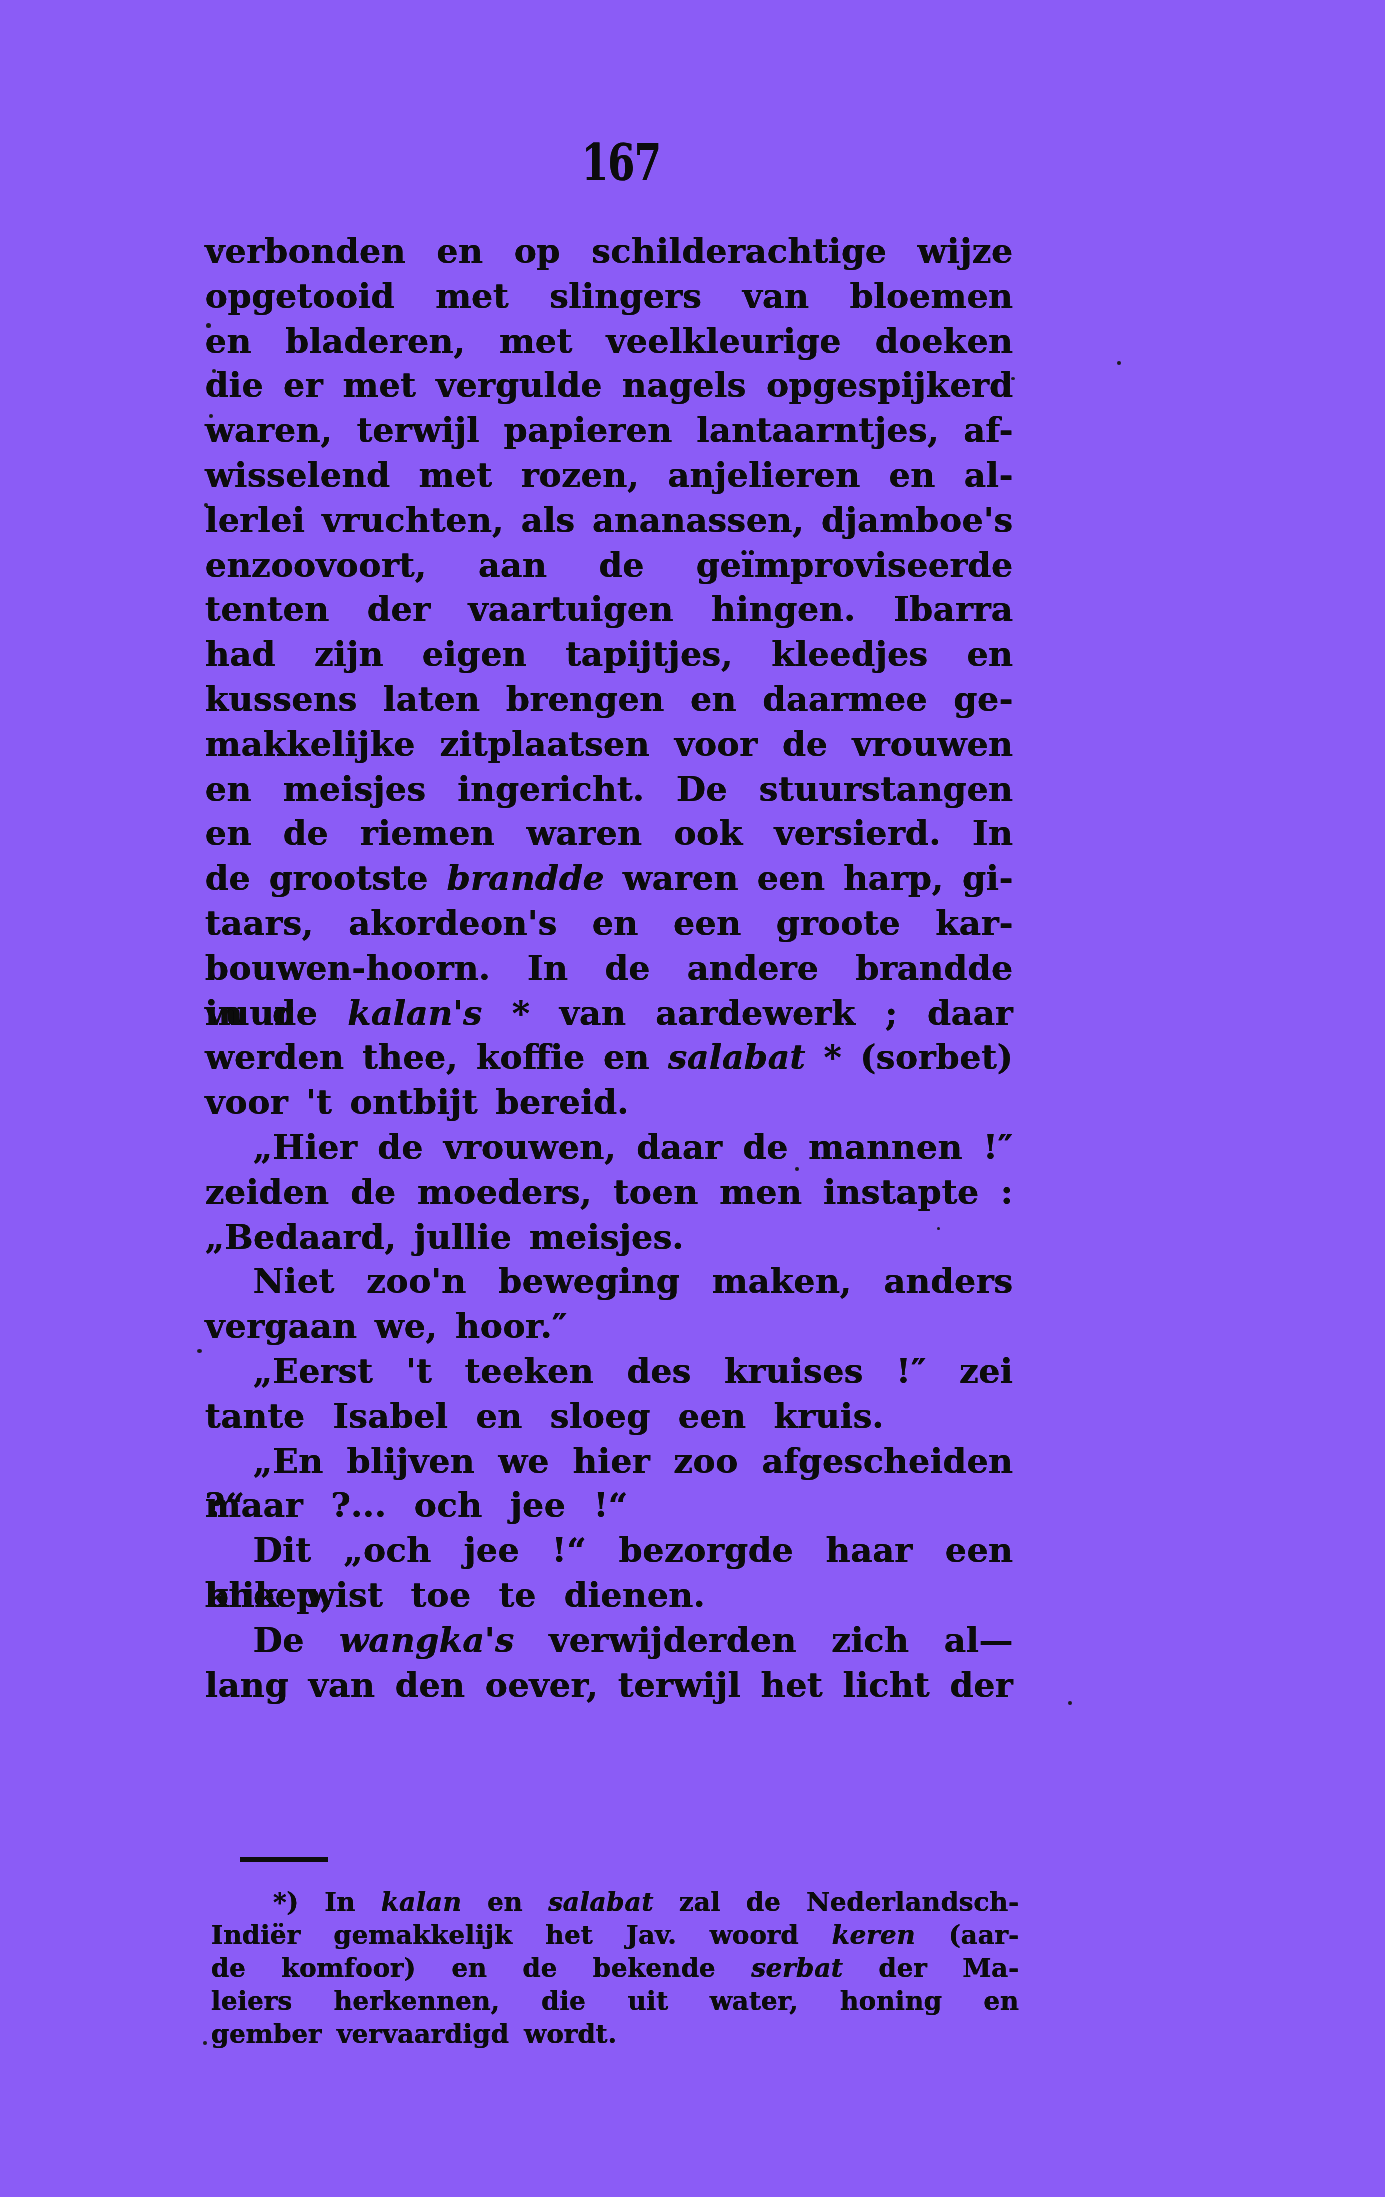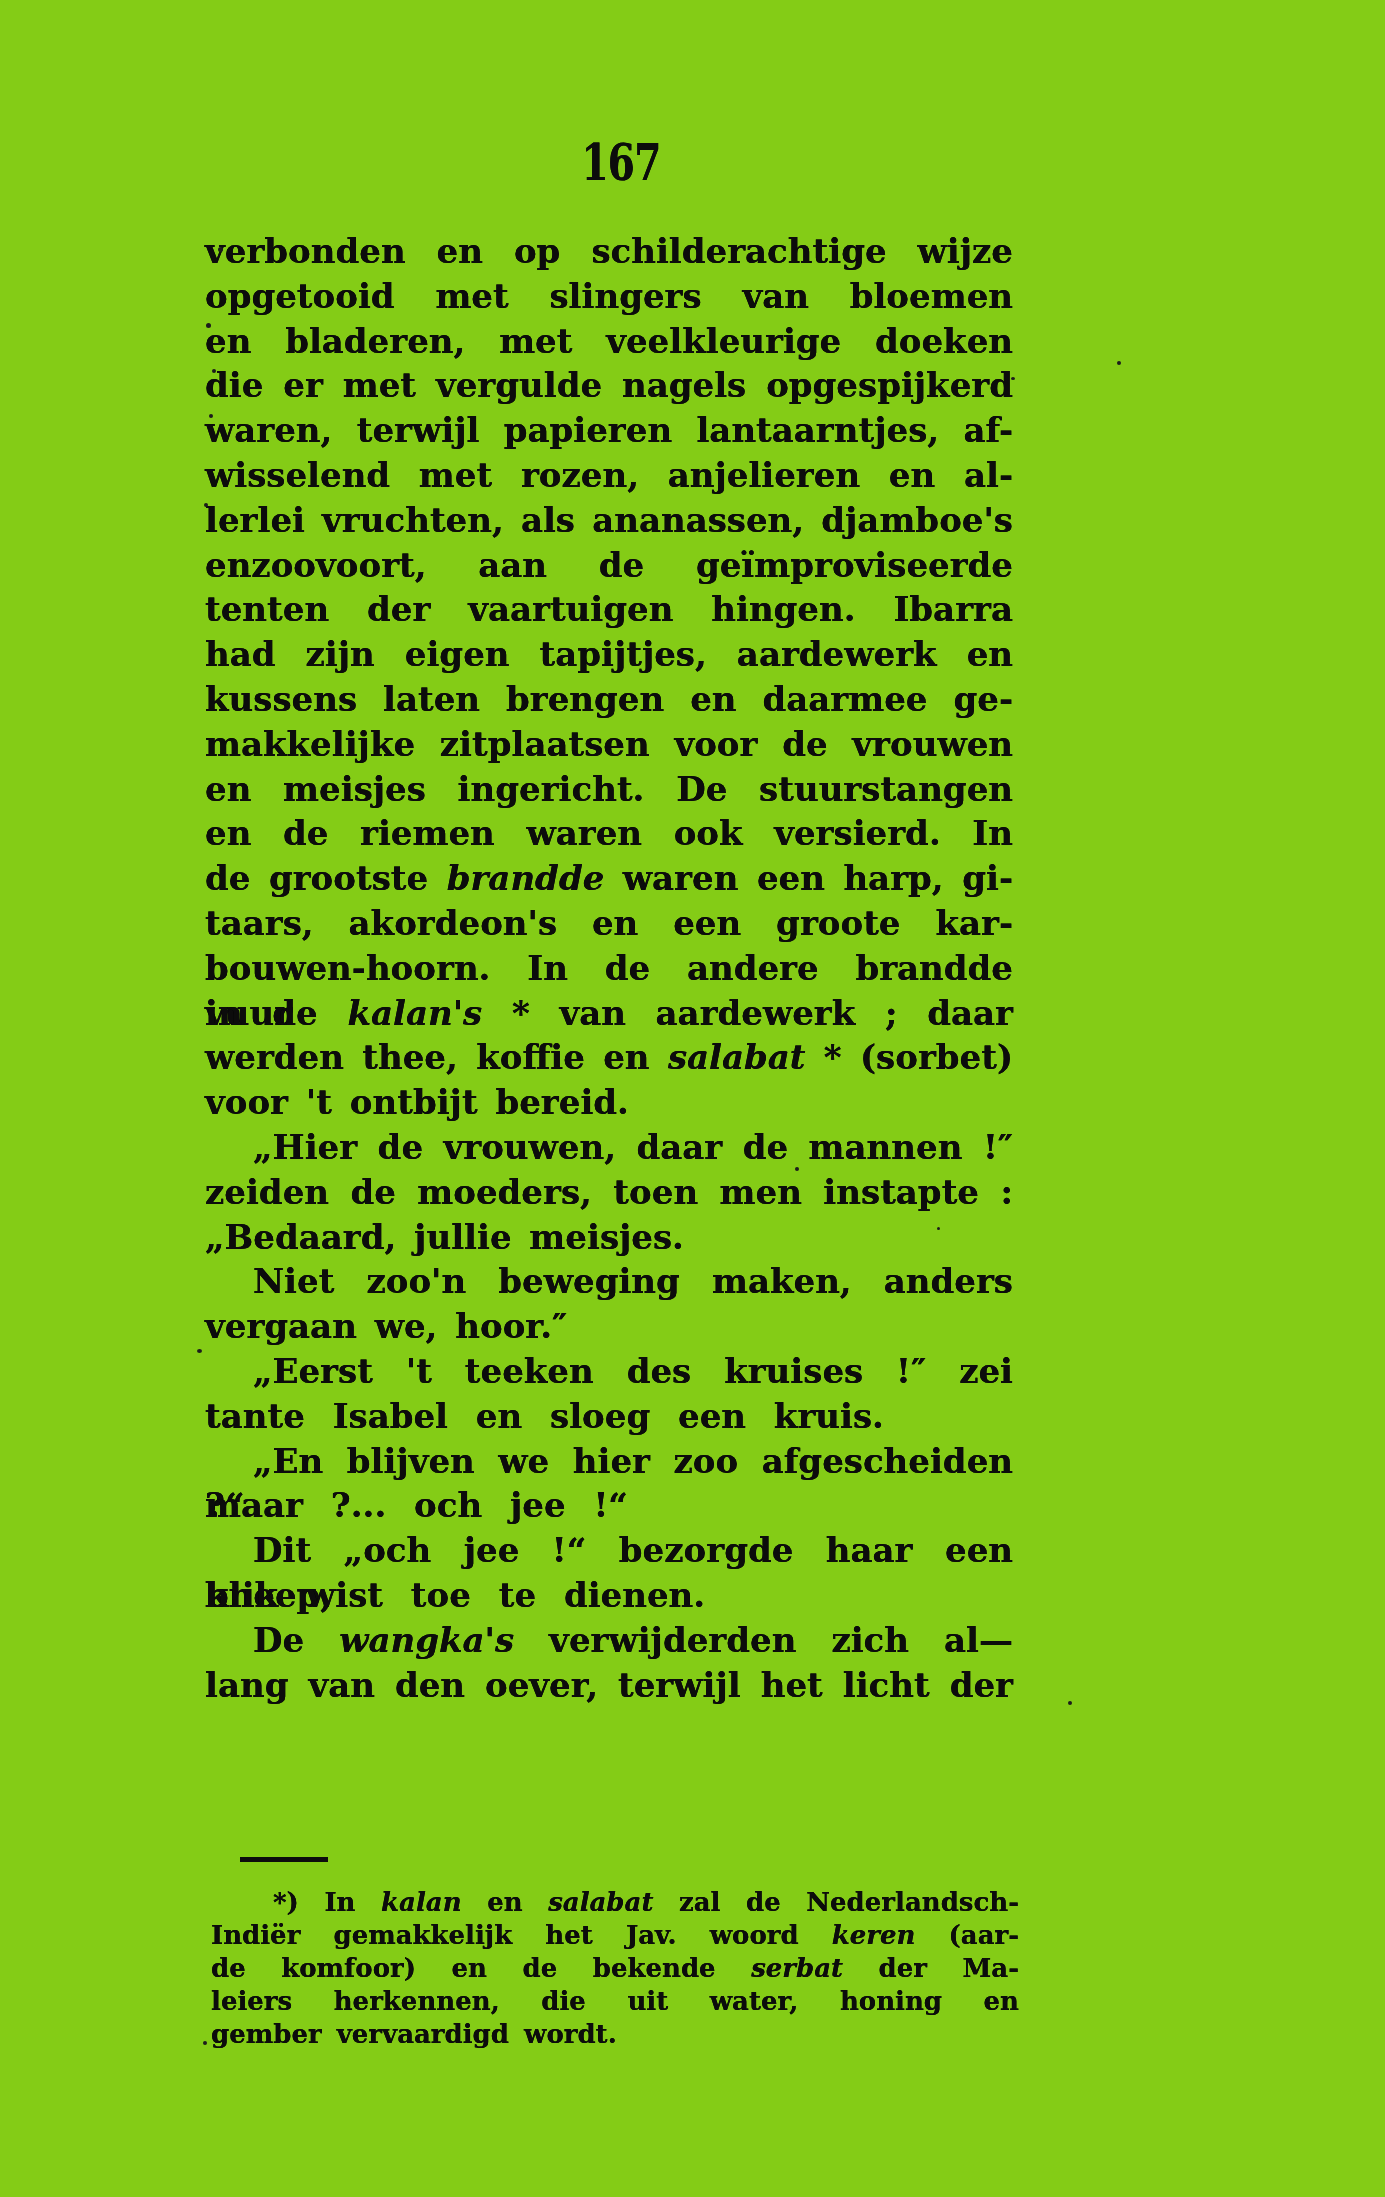--- a/index.html
+++ b/index.html
@@ -1,20 +1,20 @@
 <!DOCTYPE html>
 <html><head>
 <meta charset="utf-8">
 <title>167</title>
 <style>
   html,body{margin:0;padding:0;background:#ffffff;}
   .page{
     position:relative;
     width:1385px;height:2197px;
-    background:#84cc16;
+    background:#8b5cf6;
     color:#0c0c0c;
     font-family:"DejaVu Serif",serif;
     font-weight:700;
     overflow:hidden;
   }
   .page-number{
     position:absolute;
     top:138px;left:546px;width:150px;
     text-align:center;
     font-size:50px;line-height:50px;
@@ -76,21 +76,21 @@
   <div class="body-col" id="body-lines">
       <div class="bline"><span>verbonden en op schilderachtige wijze</span></div>
       <div class="bline"><span>opgetooid met slingers van bloemen</span></div>
       <div class="bline"><span>en bladeren, met veelkleurige doeken</span></div>
       <div class="bline"><span>die er met vergulde nagels opgespijkerd</span></div>
       <div class="bline"><span>waren, terwijl papieren lantaarntjes, af-</span></div>
       <div class="bline"><span>wisselend met rozen, anjelieren en al-</span></div>
       <div class="bline"><span>lerlei vruchten, als ananassen, djamboe's</span></div>
       <div class="bline"><span>enzoovoort, aan de geïmproviseerde</span></div>
       <div class="bline"><span>tenten der vaartuigen hingen. Ibarra</span></div>
-      <div class="bline"><span>had zijn eigen tapijtjes, aardewerk en</span></div>
+      <div class="bline"><span>had zijn eigen tapijtjes, kleedjes en</span></div>
       <div class="bline"><span>kussens laten brengen en daarmee ge-</span></div>
       <div class="bline"><span>makkelijke zitplaatsen voor de vrouwen</span></div>
       <div class="bline"><span>en meisjes ingericht. De stuurstangen</span></div>
       <div class="bline"><span>en de riemen waren ook versierd. In</span></div>
       <div class="bline"><span>de grootste </span><i>brandde</i><span> waren een harp, gi-</span></div>
       <div class="bline"><span>taars, akordeon's en een groote kar-</span></div>
       <div class="bline"><span>bouwen-hoorn. In de andere brandde vuur</span></div>
       <div class="bline"><span>in de </span><i>kalan's</i><span> * van aardewerk ; daar</span></div>
       <div class="bline"><span>werden thee, koffie en </span><i>salabat</i><span> * (sorbet)</span></div>
       <div class="bline left sp1"><span>voor 't ontbijt bereid.</span></div>

